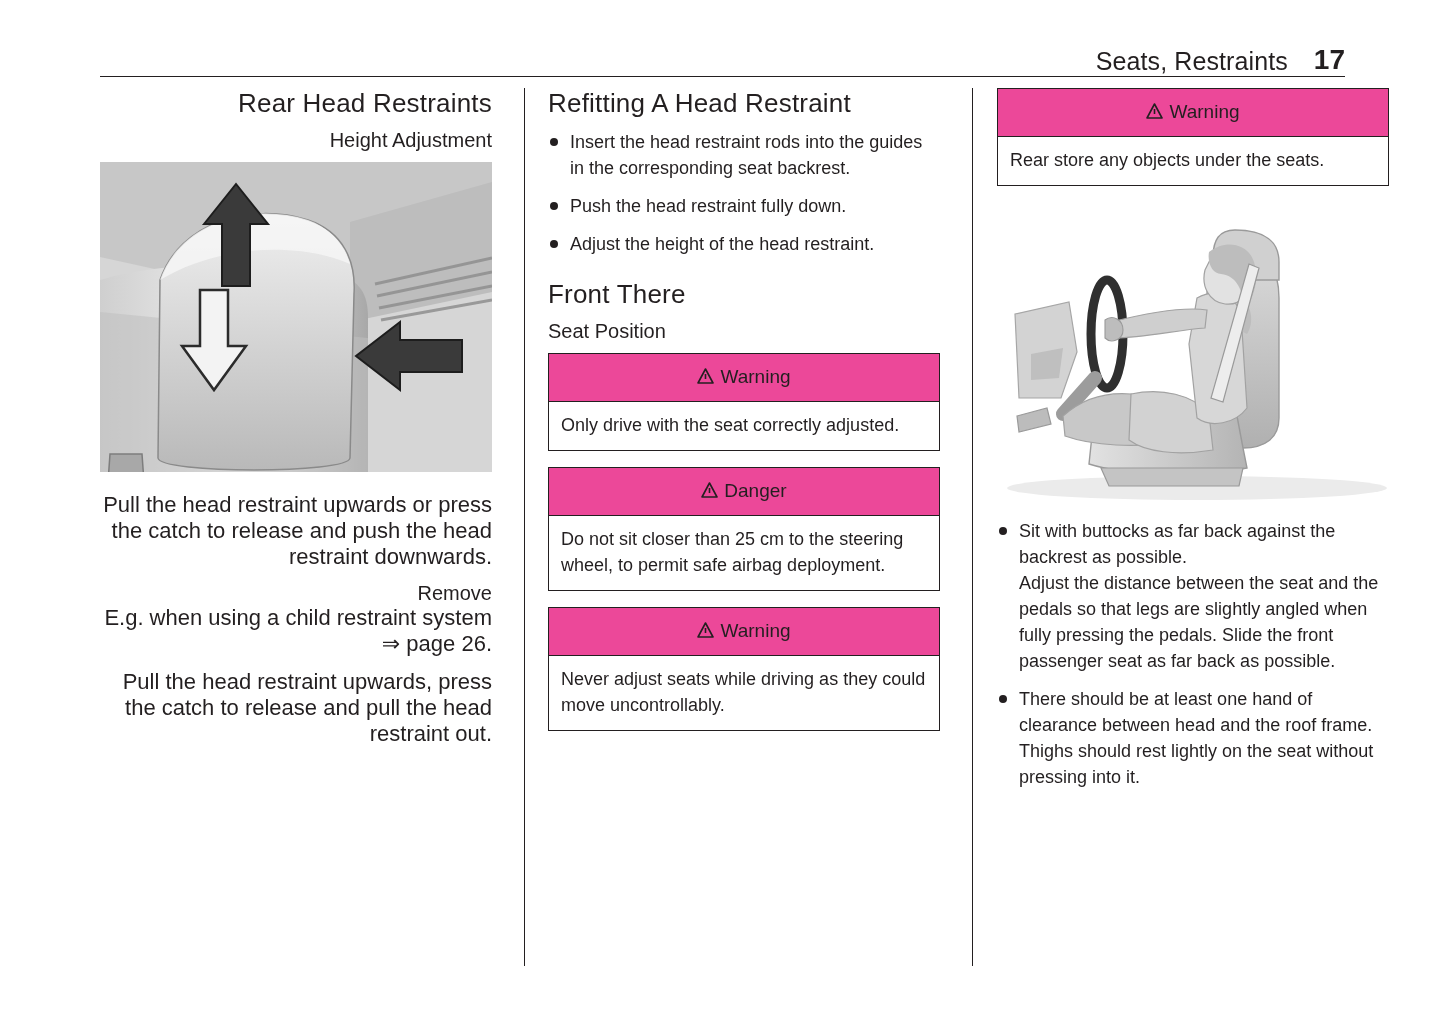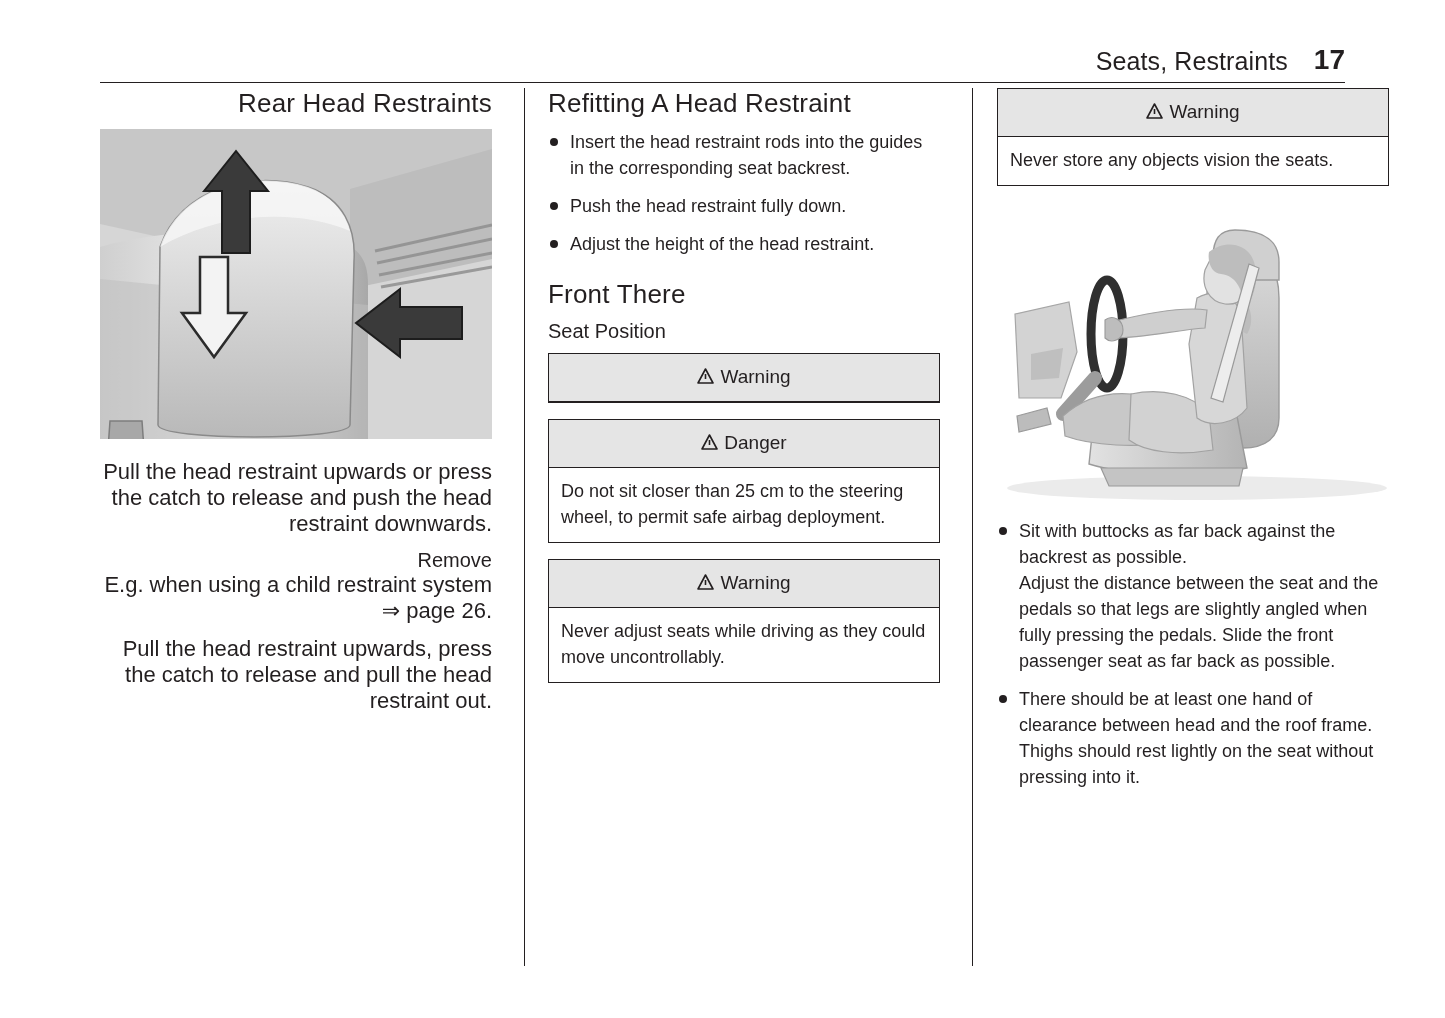--- a/index.html
+++ b/index.html
@@ -25,21 +25,21 @@
     position: absolute;
     left: 100px;
     right: 100px;
     top: 34px;
     height: 42px;
     display: flex;
     align-items: flex-end;
     justify-content: flex-end;
     gap: 26px;
     border-bottom: 1.6px solid #231f20;
-    padding-bottom: 6px;
+    padding-bottom: 0;
   }
   .header-title {
     font-size: 25px;
     letter-spacing: 0.1px;
     color: #231f20;
   }
   .header-page {
     font-size: 28px;
     font-weight: bold;
     color: #231f20;
@@ -114,21 +114,21 @@
   }
   ul.bullets li .blk { display: block; }
 
   
   .notice {
     border: 1px solid #231f20;
     margin-bottom: 16px;
     background: #ffffff;
   }
   .notice-head {
-    background: #e5e5e5;
+    background: #ec4899;
     border-bottom: 1px solid #231f20;
     text-align: center;
     font-size: 19px;
     padding: 12px 8px 13px 8px;
     color: #231f20;
   }
   .notice-head .tri {
     display: inline-block;
     position: relative;
     top: 1px;
@@ -168,20 +168,21 @@
     <span class="header-title">Seats, Restraints</span>
     <span class="header-page">17</span>
   </div>
 
   <div class="col-divider divider-1"></div>
   <div class="col-divider divider-2"></div>
 
   <div class="col col-1">
 
     <h1 class="sec">Rear Head Restraints</h1>
+    <h2 class="sub">Height Adjustment</h2>
 
     <div class="fig1">
       <svg width="392" height="310" viewBox="0 0 392 310" xmlns="http://www.w3.org/2000/svg">
         <defs>
           <linearGradient id="g1" x1="0" y1="0" x2="0" y2="1">
             <stop offset="0%" stop-color="#efefef"></stop>
             <stop offset="100%" stop-color="#b9b9b9"></stop>
           </linearGradient>
           <linearGradient id="g2" x1="0" y1="0" x2="1" y2="0">
             <stop offset="0%" stop-color="#cfcfcf"></stop>
@@ -244,20 +245,21 @@
 
     <div class="notice">
       <div class="notice-head">
         <span class="tri">
           <svg width="17" height="16" viewBox="0 0 17 16" xmlns="http://www.w3.org/2000/svg">
             <path d="M8.5,1 L16,15 L1,15 Z" fill="none" stroke="#231f20" stroke-width="1.6" stroke-linejoin="round"></path>
             <line x1="8.5" y1="6" x2="8.5" y2="11" stroke="#231f20" stroke-width="1.6"></line>
           </svg>
         </span><span>Warning</span>
       </div>
+      <div class="notice-body">Only drive with the seat correctly adjusted.</div>
     </div>
 
     <div class="notice">
       <div class="notice-head">
         <span class="tri">
           <svg width="17" height="16" viewBox="0 0 17 16" xmlns="http://www.w3.org/2000/svg">
             <path d="M8.5,1 L16,15 L1,15 Z" fill="none" stroke="#231f20" stroke-width="1.6" stroke-linejoin="round"></path>
             <line x1="8.5" y1="6" x2="8.5" y2="11" stroke="#231f20" stroke-width="1.6"></line>
           </svg>
         </span><span>Danger</span>
@@ -282,21 +284,21 @@
 
     <div class="notice">
       <div class="notice-head">
         <span class="tri">
           <svg width="17" height="16" viewBox="0 0 17 16" xmlns="http://www.w3.org/2000/svg">
             <path d="M8.5,1 L16,15 L1,15 Z" fill="none" stroke="#231f20" stroke-width="1.6" stroke-linejoin="round"></path>
             <line x1="8.5" y1="6" x2="8.5" y2="11" stroke="#231f20" stroke-width="1.6"></line>
           </svg>
         </span><span>Warning</span>
       </div>
-      <div class="notice-body">Never store any objects vision the seats.</div>
+      <div class="notice-body">Rear store any objects under the seats.</div>
     </div>
 
     <div class="fig2">
       <svg width="392" height="300" viewBox="0 0 392 300" xmlns="http://www.w3.org/2000/svg">
         <defs>
           <linearGradient id="sg1" x1="0" y1="0" x2="1" y2="0">
             <stop offset="0%" stop-color="#e2e2e2"></stop>
             <stop offset="100%" stop-color="#b4b4b4"></stop>
           </linearGradient>
           <linearGradient id="sg2" x1="0" y1="0" x2="0" y2="1">

